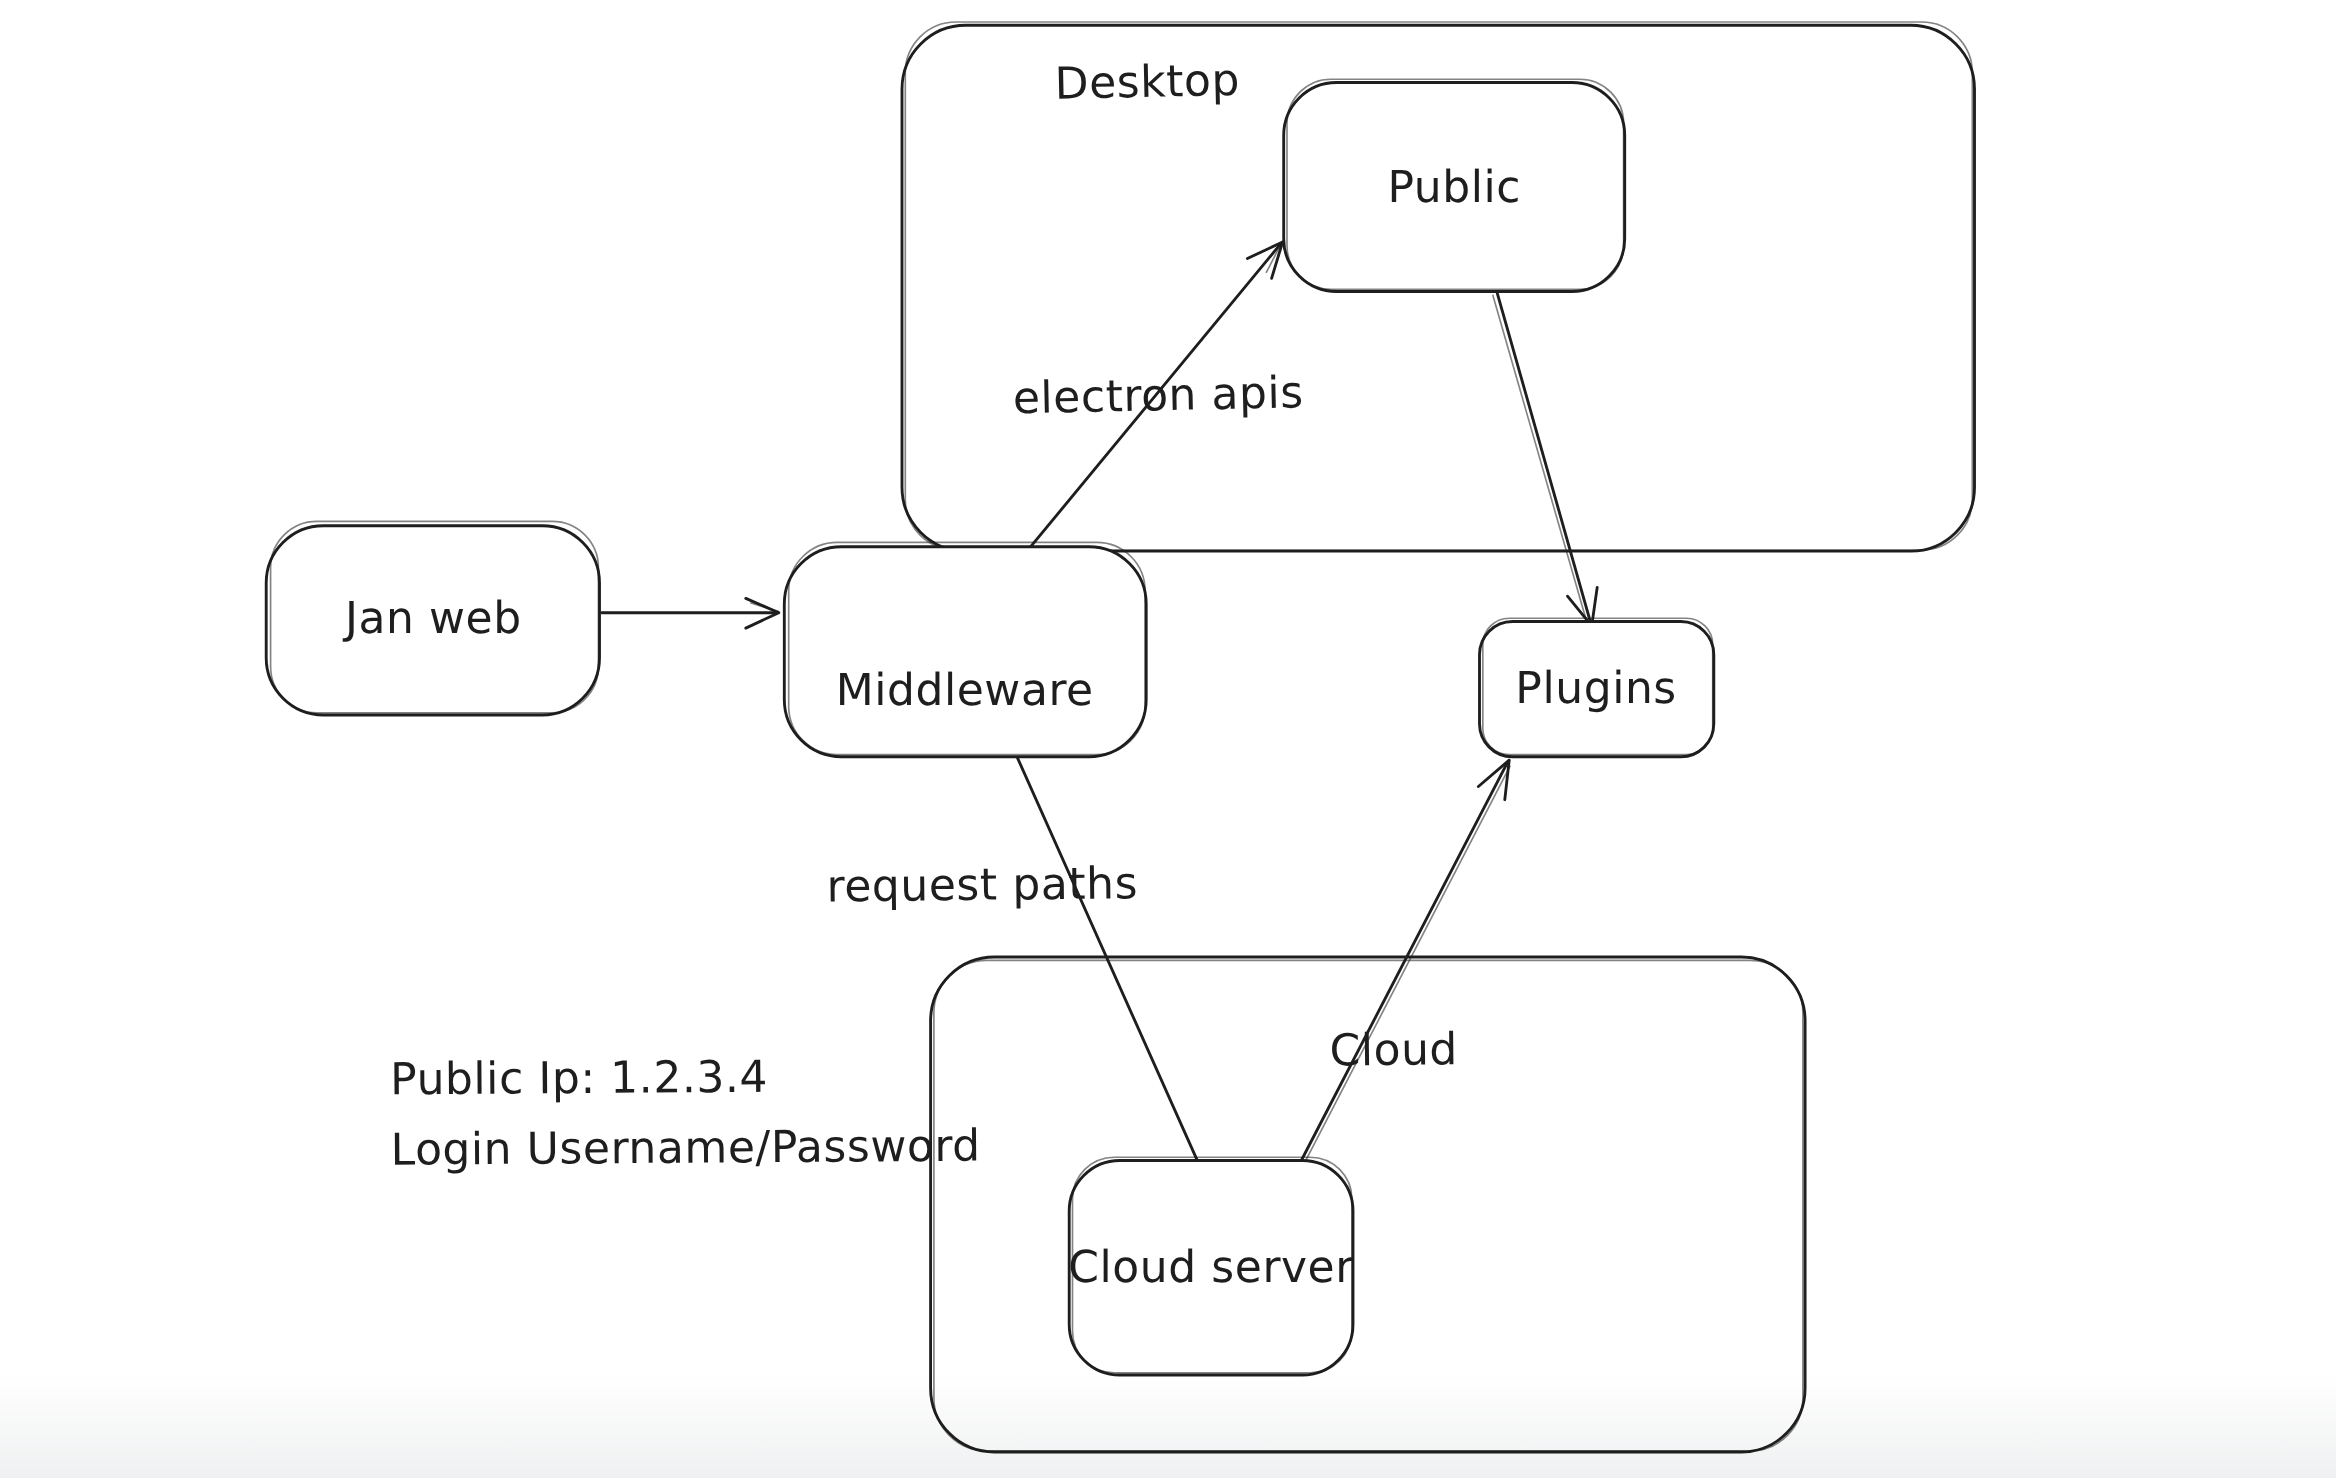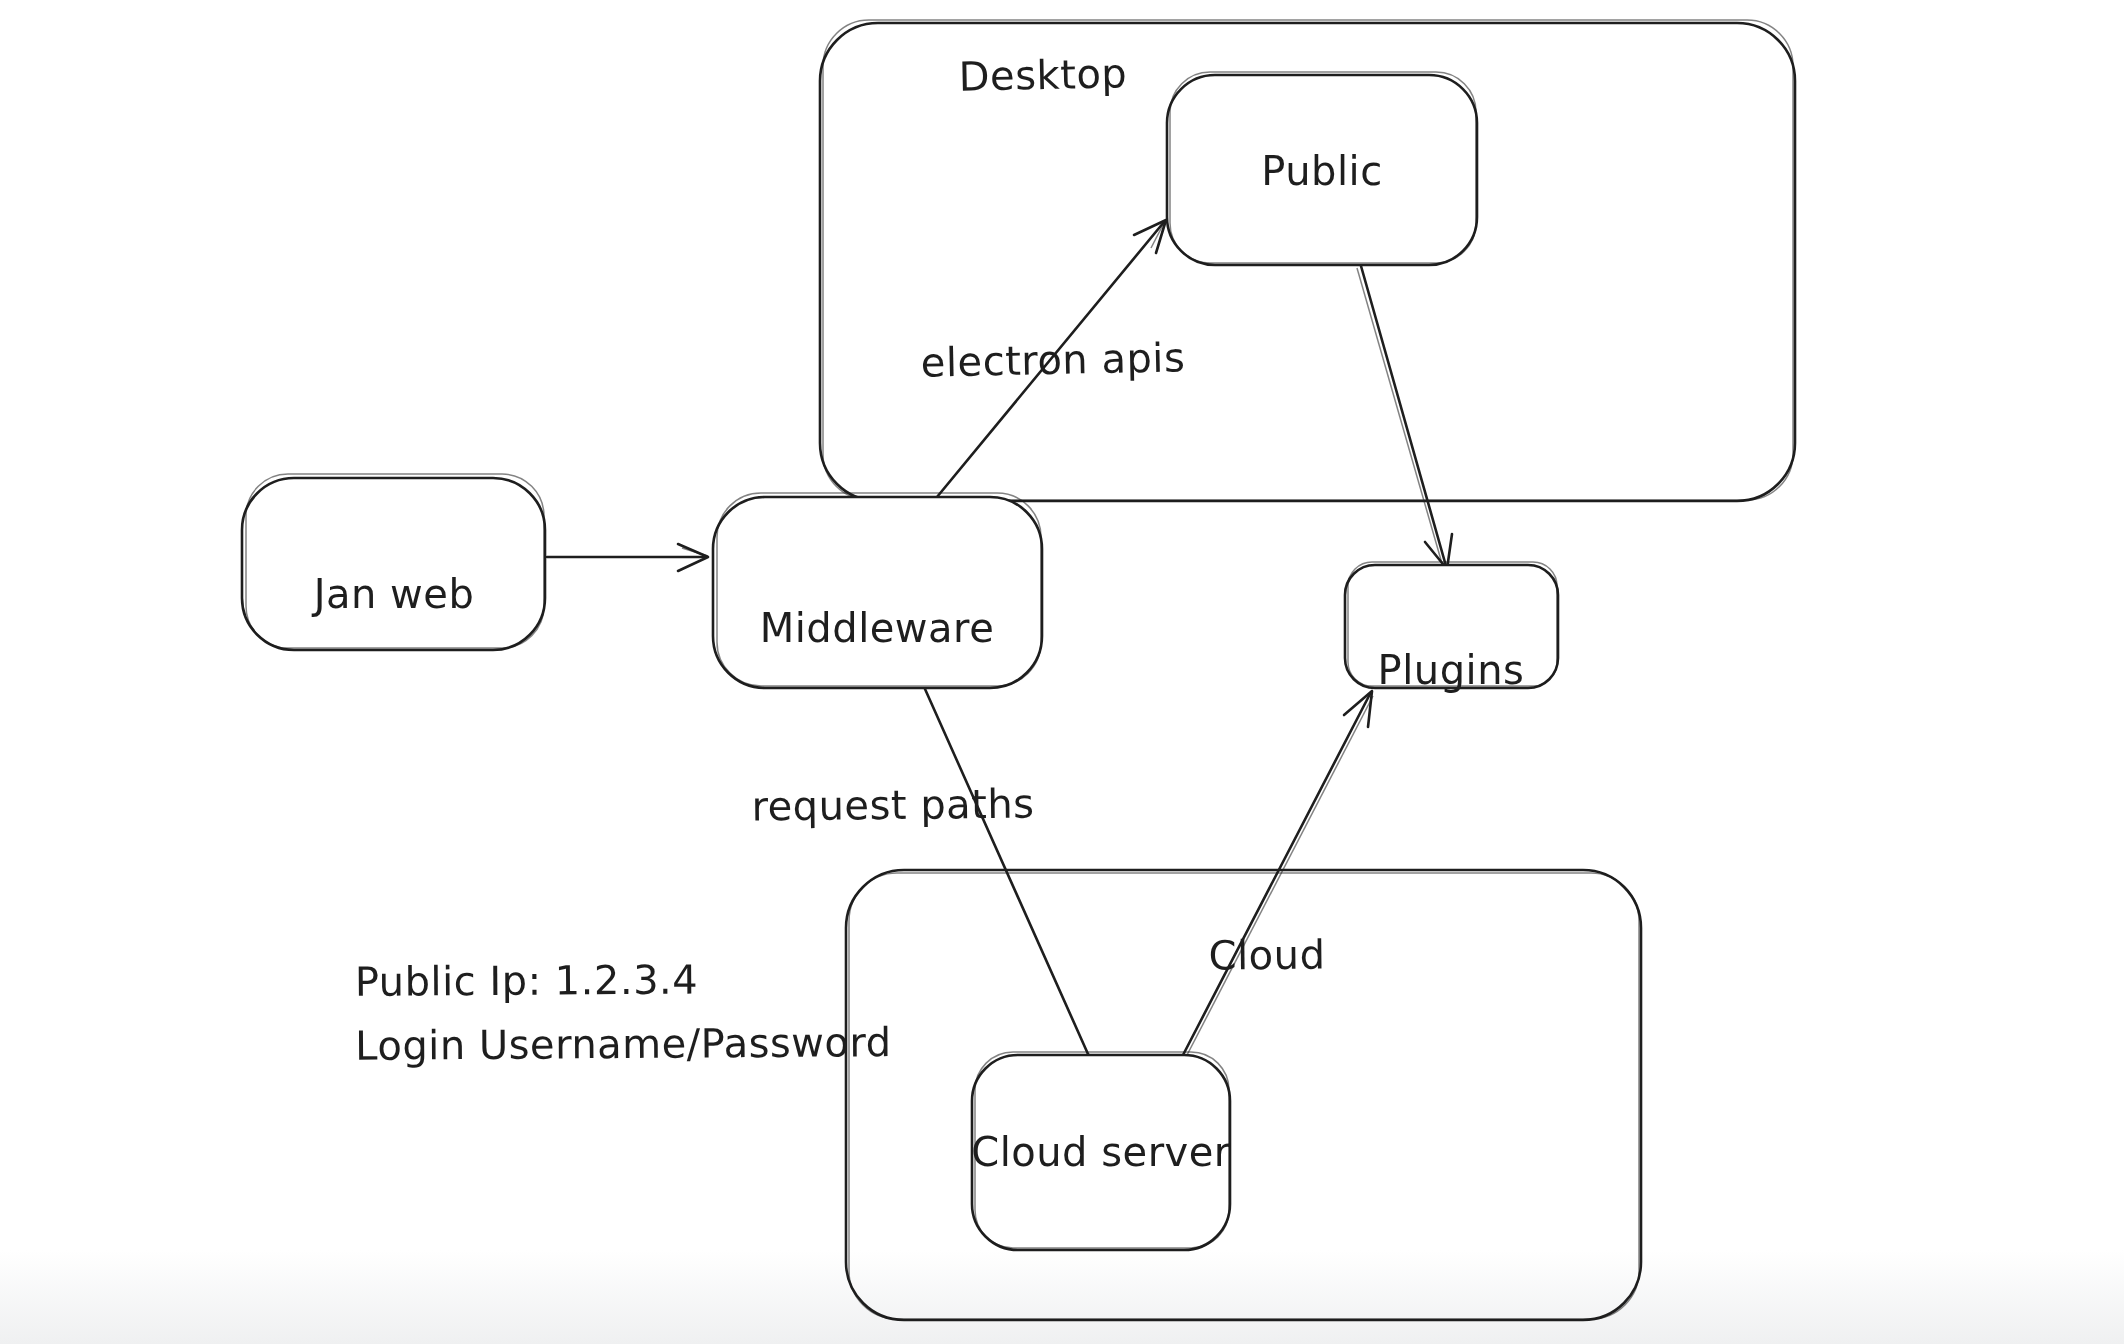--- a/index.html
+++ b/index.html
@@ -115,27 +115,27 @@
     <g>
       <rect class="stroke fillbox" x="972" y="1055" width="258" height="195" rx="46"></rect>
       <rect class="ghost" x="975" y="1052" width="254" height="196" rx="38"></rect>
     </g>
   </svg>
 
   <div class="lbl tilt-a" style="left:1043px; top:75px;">Desktop</div>
 
   <div class="lbl tilt-b" style="left:1267px; top:955px;">Cloud</div>
 
-  <div class="lbl" style="left:394px; top:562px;margin-top:32px;">Jan web</div>
+  <div class="lbl" style="left:394px; top:562px;">Jan web</div>
 
   <div class="lbl" style="left:877px; top:628px;">Middleware</div>
 
   <div class="lbl" style="left:1322px; top:171px;">Public</div>
 
-  <div class="lbl" style="left:1451px; top:626px;margin-top:44px;">Plugins</div>
+  <div class="lbl" style="left:1451px; top:626px;">Plugins</div>
 
   <div class="lbl" style="left:1101px; top:1152px;">Cloud server</div>
 
   <div class="lbl tilt-a" style="left:1053px; top:360px;">electron apis</div>
 
   <div class="lbl tilt-b" style="left:893px; top:805px;">request paths</div>
 
   <div class="note" style="left:355px; top:948px;">
     <div>Public Ip: 1.2.3.4</div>
     <div>Login Username/Password</div>

